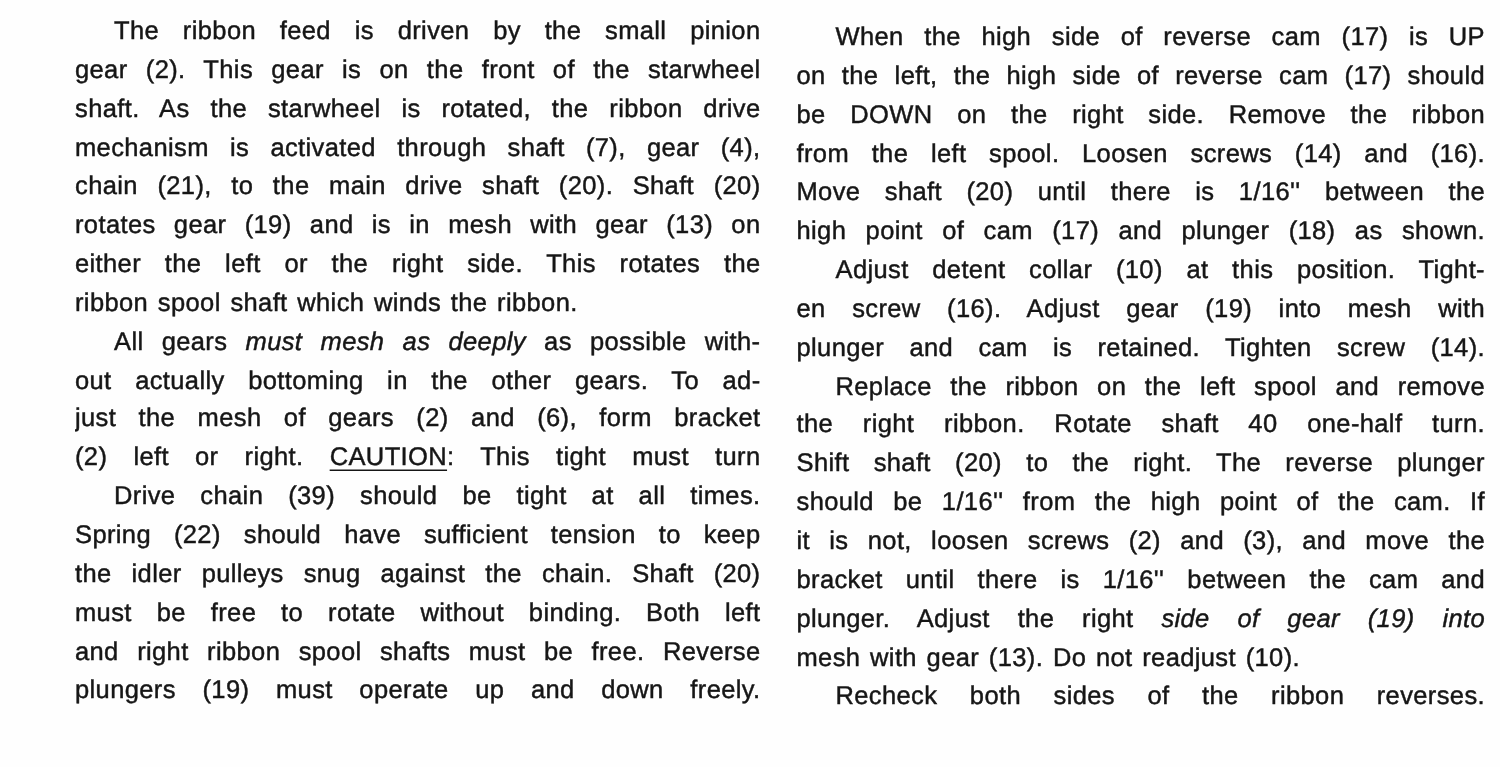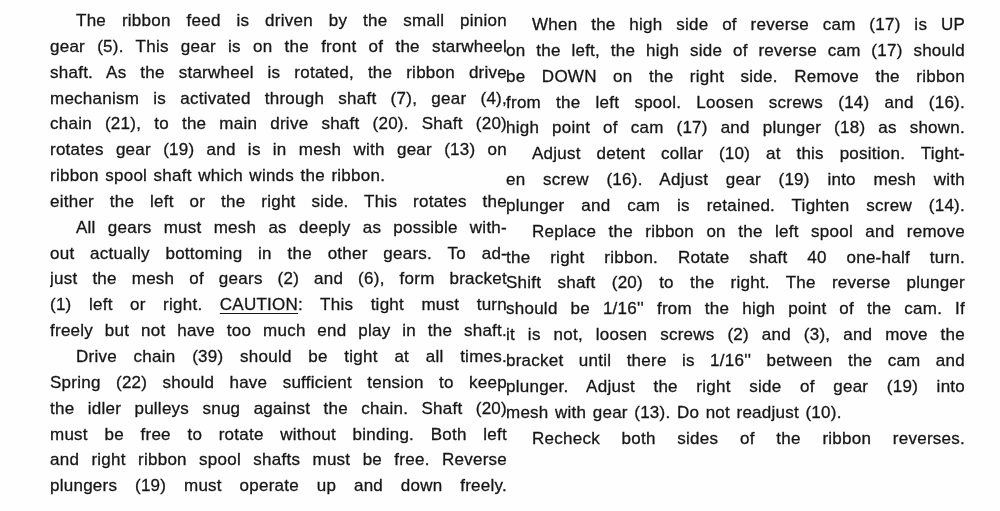--- a/index.html
+++ b/index.html
@@ -18,69 +18,69 @@
     width: 1000px;
     height: 511px;
     background: #fefefe;
     color: #161616;
   }
   .col {
     position: absolute;
     top: 8px;
   }
   .col-left  { left: 34px;  width: 457px; margin-left: 16px; }
-  .col-right { left: 506px; width: 459px; top: 12px; }
+  .col-right { left: 531px; width: 459px; top: 12px; }
   .line {
     height: 25.85px;
     line-height: 25.85px;
     font-size: 17px;
     letter-spacing: 0.25px;
     word-spacing: 1.5px;
     text-align: justify;
     text-align-last: justify;
     overflow: hidden;
     white-space: normal;
     color: #161616;
     -webkit-text-stroke: 0.3px #161616;
   }
   .line.indent { text-indent: 26px; }
   .line.para-end { text-align-last: left; }
-  .seg-i { }
+  .seg-i { font-style: italic; }
   .seg-u { text-decoration: underline; text-underline-offset: 2.5px; }
 </style>
 </head>
 <body>
 
 <div class="page">
   <section class="col col-left">
       <div class="line indent"><span>The ribbon feed is driven by the small pinion</span></div>
-      <div class="line"><span>gear (5). This gear is on the front of the starwheel</span></div>
+      <div class="line"><span>gear (2). This gear is on the front of the starwheel</span></div>
       <div class="line"><span>shaft. As the starwheel is rotated, the ribbon drive</span></div>
       <div class="line"><span>mechanism is activated through shaft (7), gear (4),</span></div>
       <div class="line"><span>chain (21), to the main drive shaft (20). Shaft (20)</span></div>
       <div class="line"><span>rotates gear (19) and is in mesh with gear (13) on</span></div>
+      <div class="line"><span>either the left or the right side. This rotates the</span></div>
       <div class="line para-end"><span>ribbon spool shaft which winds the ribbon.</span></div>
-      <div class="line"><span>either the left or the right side. This rotates the</span></div>
       <div class="line indent"><span>All gears </span><span class="seg-i">must mesh as deeply</span><span> as possible with-</span></div>
       <div class="line"><span>out actually bottoming in the other gears. To ad-</span></div>
       <div class="line"><span>just the mesh of gears (2) and (6), form bracket</span></div>
-      <div class="line"><span>(1) left or right. </span><span class="seg-u">CAUTION</span><span>: This tight must turn</span></div>
-      <div class="line"><span>freely but not have too much end play in the shaft.</span></div>
+      <div class="line"><span>(2) left or right. </span><span class="seg-u">CAUTION</span><span>: This tight must turn</span></div>
       <div class="line indent"><span>Drive chain (39) should be tight at all times.</span></div>
       <div class="line"><span>Spring (22) should have sufficient tension to keep</span></div>
       <div class="line"><span>the idler pulleys snug against the chain. Shaft (20)</span></div>
       <div class="line"><span>must be free to rotate without binding. Both left</span></div>
       <div class="line"><span>and right ribbon spool shafts must be free. Reverse</span></div>
       <div class="line"><span>plungers (19) must operate up and down freely.</span></div>
     </section>
   <section class="col col-right">
       <div class="line indent"><span>When the high side of reverse cam (17) is UP</span></div>
       <div class="line"><span>on the left, the high side of reverse cam (17) should</span></div>
       <div class="line"><span>be DOWN on the right side. Remove the ribbon</span></div>
       <div class="line"><span>from the left spool. Loosen screws (14) and (16).</span></div>
+      <div class="line"><span>Move shaft (20) until there is 1/16'' between the</span></div>
       <div class="line"><span>high point of cam (17) and plunger (18) as shown.</span></div>
       <div class="line indent"><span>Adjust detent collar (10) at this position. Tight-</span></div>
       <div class="line"><span>en screw (16). Adjust gear (19) into mesh with</span></div>
       <div class="line"><span>plunger and cam is retained. Tighten screw (14).</span></div>
       <div class="line indent"><span>Replace the ribbon on the left spool and remove</span></div>
       <div class="line"><span>the right ribbon. Rotate shaft 40 one-half turn.</span></div>
       <div class="line"><span>Shift shaft (20) to the right. The reverse plunger</span></div>
       <div class="line"><span>should be 1/16'' from the high point of the cam. If</span></div>
       <div class="line"><span>it is not, loosen screws (2) and (3), and move the</span></div>
       <div class="line"><span>bracket until there is 1/16'' between the cam and</span></div>

